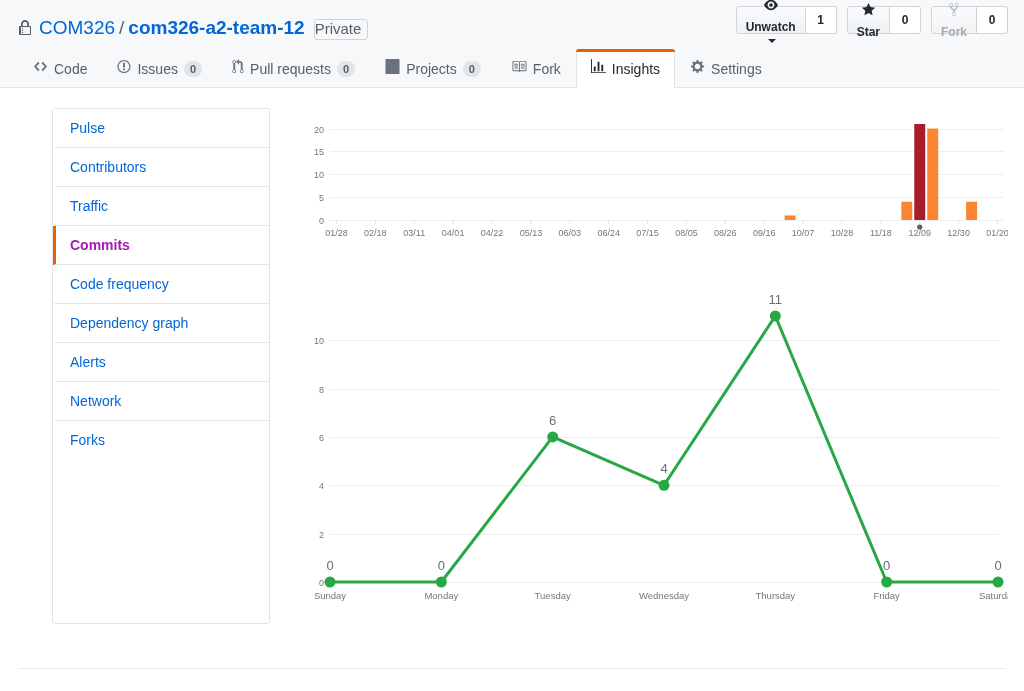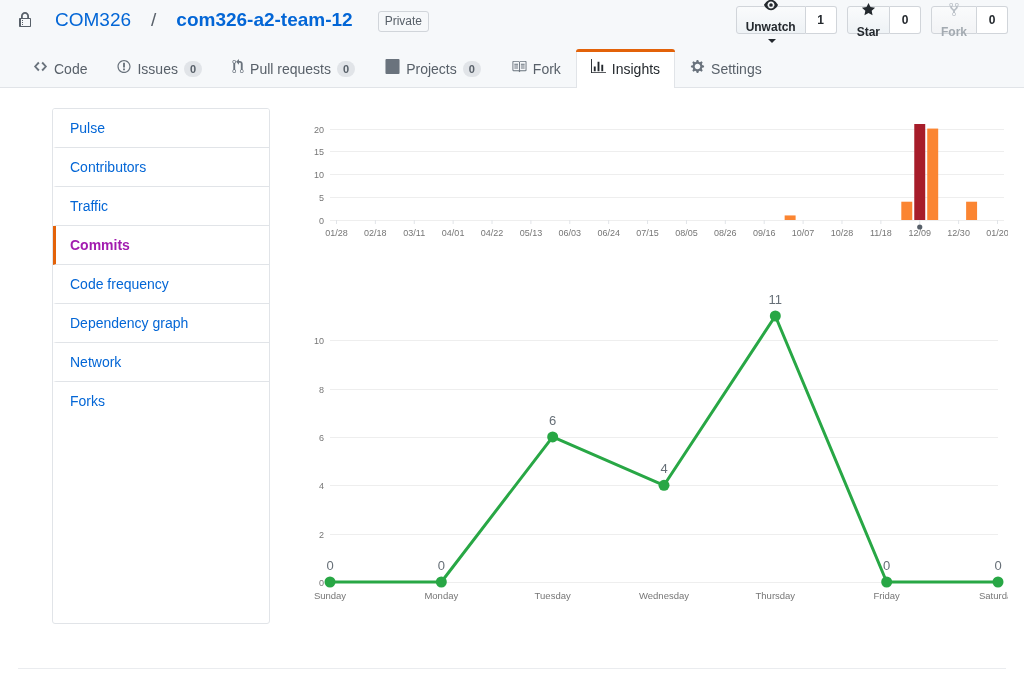--- a/index.html
+++ b/index.html
@@ -14,39 +14,38 @@
 
   
   .repo-header {
     position: relative;
     height: 88px;
     background: #f6f8fa;
     border-bottom: 1px solid #e1e4e8;
   }
   .repo-title-row {
     position: absolute;
-    left: 18px; top: 8px;
+    left: 18px; top: 16px;
     display: flex; align-items: center;
     font-size: 19px;
     line-height: 24px;
-    gap: 16px;
   }
   .lock-icon { margin-right: 7px; display: inline-flex; align-items: center; color: #586069; }
   .repo-owner { color: #0366d6; text-decoration: none; font-weight: 400; }
   .repo-slash { color: #586069; margin: 0 4px; font-weight: 400; }
   .repo-name { color: #0366d6; text-decoration: none; font-weight: bold; }
   .private-badge {
     margin-left: 9px;
-    font-size: 12px;
+    font-size: 15px;
     line-height: 16px;
     font-weight: normal;
     color: #586069;
     border: 1px solid #d1d5da;
     border-radius: 3px;
-    padding: 1px 6px 2px 6px;
+    padding: 1px 6px 2px 0;
     background: transparent;
     display: inline-block;
     position: relative;
     top: 1px;
   }
 
   
   .repo-actions {
     position: absolute;
     right: 16px; top: 6px;
@@ -326,20 +325,21 @@
 
 <div class="page-body">
 
   <nav class="side-nav">
     <a class="side-item" href="#">Pulse</a>
     <a class="side-item" href="#">Contributors</a>
     <a class="side-item" href="#">Traffic</a>
     <a class="side-item selected" href="#">Commits</a>
     <a class="side-item" href="#">Code frequency</a>
     <a class="side-item" href="#">Dependency graph</a>
+    <a class="side-item" href="#">Alerts</a>
     <a class="side-item" href="#">Network</a>
     <a class="side-item" href="#">Forks</a>
   </nav>
 
   <div class="charts">
 
     <div class="chart-block">
       <svg class="chart-svg" id="bar-chart" width="710" height="140" viewBox="0 0 710 140">
           <line x1="32" y1="108.5" x2="706" y2="108.5" class="gridline"></line>
           <text x="26" y="112" class="axis-label-y">0</text>

